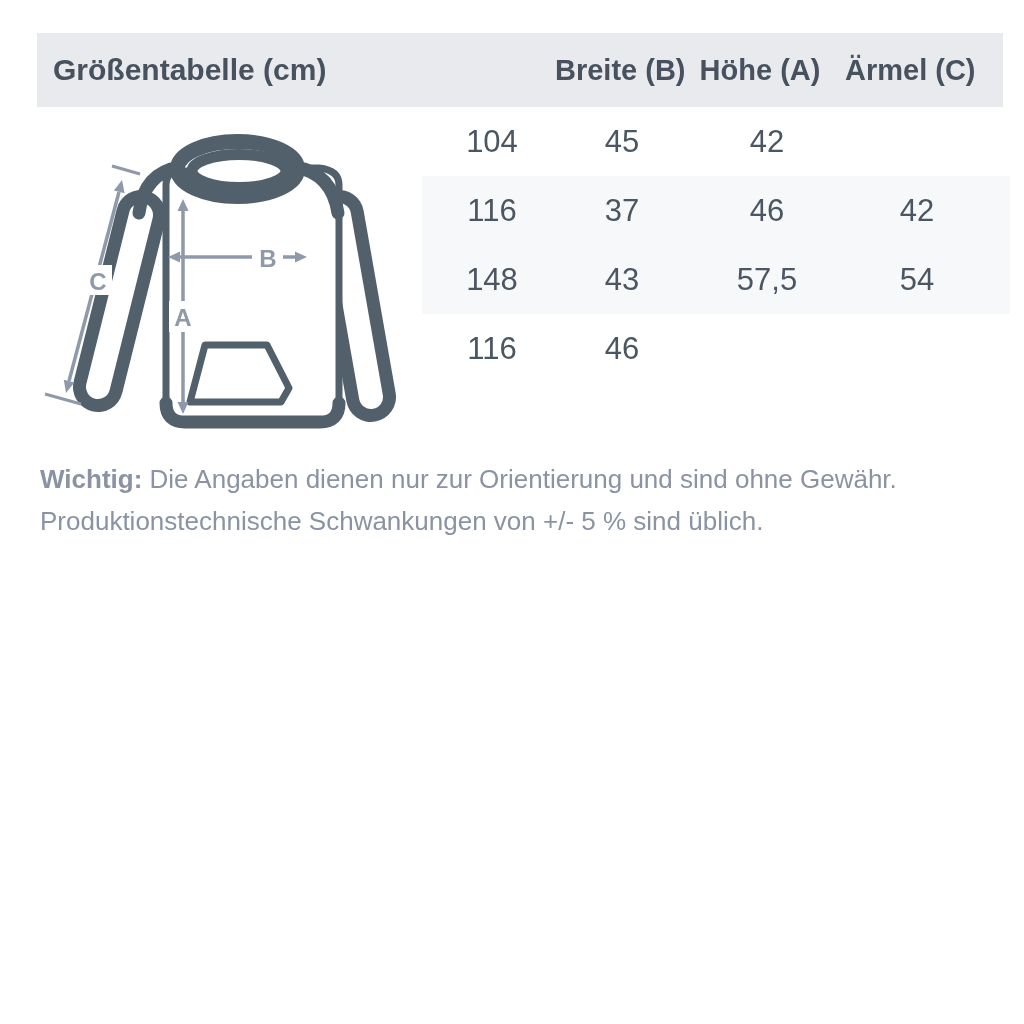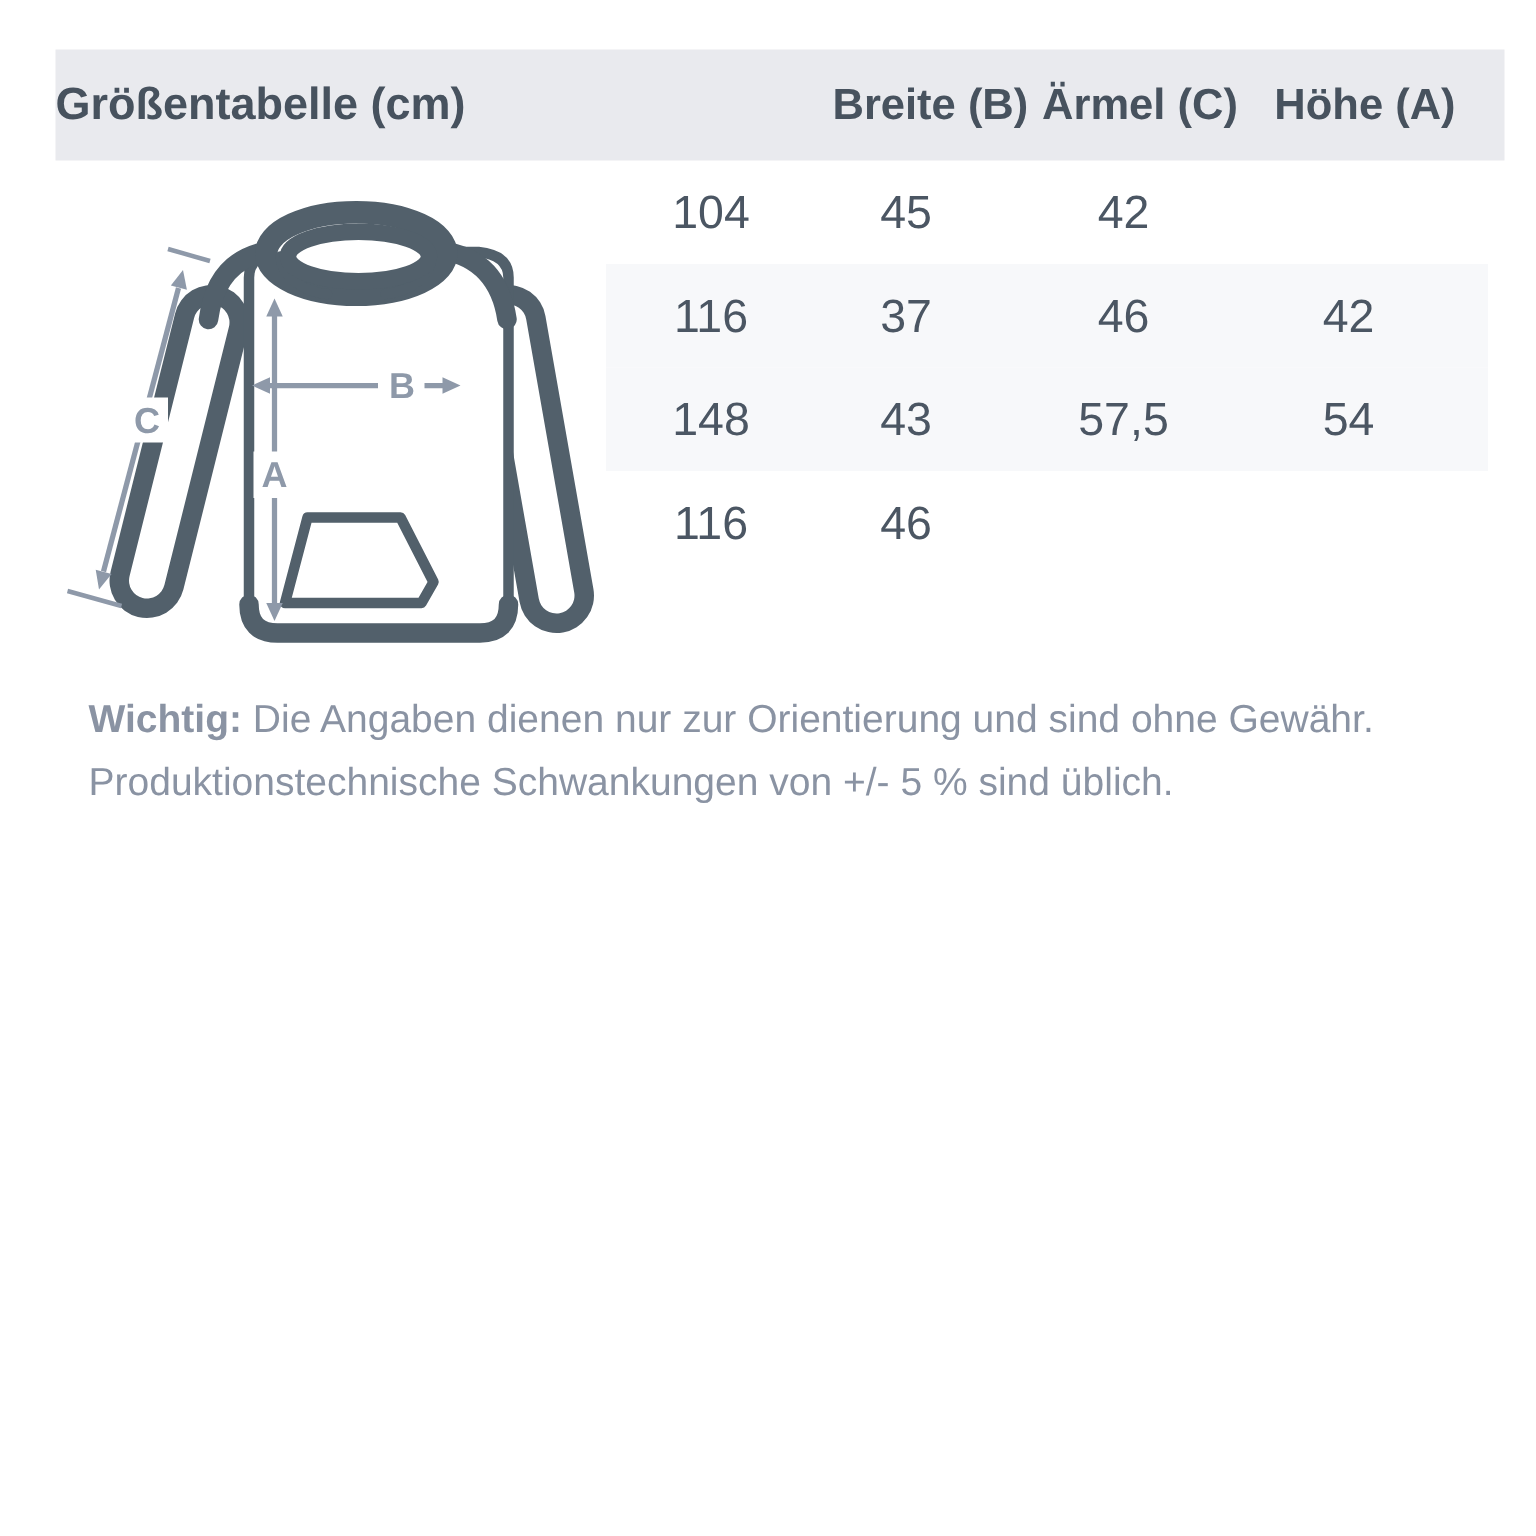--- a/index.html
+++ b/index.html
@@ -11,29 +11,29 @@
     --outline:#52606b;
     --arrow:#8e99a9;
   }
   *{margin:0;padding:0;box-sizing:border-box;}
   html,body{background:#fff;}
   body{font-family:"Liberation Sans",sans-serif;}
   .canvas{position:relative;width:1024px;height:1024px;background:#fff;overflow:hidden;}
 
   
   .band{position:absolute;left:37px;top:33px;width:966px;height:74px;background:var(--header-bg);display:flex;align-items:stretch;}
-  .band-title{flex:0 0 378px;display:flex;align-items:center;font-size:30px;font-weight:bold;color:var(--heading-text);white-space:nowrap;}
+  .band-title{flex:0 0 378px;display:flex;align-items:center;padding-left:16px;font-size:30px;font-weight:bold;color:var(--heading-text);white-space:nowrap;}
   .band-cols{display:grid;grid-template-columns:140px 120px 170px 130px 28px;width:588px;align-items:center;}
   .hcell{font-size:29px;font-weight:bold;color:var(--heading-text);text-align:center;white-space:nowrap;}
   .band-cols .hcell:nth-child(1){grid-column:2;}
   .band-cols .hcell:nth-child(2){grid-column:3;}
   .band-cols .hcell:nth-child(3){grid-column:4;}
 
   
-  .table-body{position:absolute;left:404px;top:107px;width:588px;}
+  .table-body{position:absolute;left:422px;top:107px;width:588px;}
   .row{display:grid;grid-template-columns:140px 120px 170px 130px 28px;height:69px;align-items:center;}
   .row.striped{background:var(--stripe-bg);}
   .cell{font-size:31px;color:var(--cell-text);text-align:center;white-space:nowrap;}
 
   
   .diagram{position:absolute;left:40px;top:125px;width:380px;height:320px;}
   .slv-dark{stroke:var(--outline);stroke-width:50;stroke-linecap:round;}
   .slv-white{stroke:#fff;stroke-width:24;stroke-linecap:round;}
   .torso{fill:#fff;stroke:var(--outline);stroke-width:7;}
   .hem,.shoulder{fill:none;stroke:var(--outline);stroke-width:13;stroke-linecap:round;}
@@ -41,34 +41,34 @@
   .crescent{fill:none;stroke:var(--outline);stroke-width:7;stroke-linecap:round;}
   .hood-inner{fill:#fff;stroke:var(--outline);stroke-width:11;}
   .pocket{fill:#fff;stroke:var(--outline);stroke-width:7;stroke-linejoin:round;}
   .dim-line{stroke:var(--arrow);stroke-width:3.5;}
   .tick{stroke:var(--arrow);stroke-width:3;}
   .dim-head{fill:var(--arrow);}
   .label-bg{fill:#fff;}
   .dim-label{fill:var(--arrow);font-weight:bold;font-size:24px;text-anchor:middle;dominant-baseline:central;font-family:"Liberation Sans",sans-serif;}
 
   
-  .note{position:absolute;left:59px;top:458px;width:930px;font-size:26px;line-height:42px;color:var(--note-text);}
+  .note{position:absolute;left:40px;top:458px;width:930px;font-size:26px;line-height:42px;color:var(--note-text);}
   .note b{font-weight:bold;color:var(--note-text);}
 </style>
 </head>
 <body>
 
 <div class="canvas">
 
   <div class="band">
     <div class="band-title">Größentabelle (cm)</div>
     <div class="band-cols">
       <div class="hcell">Breite (B)</div>
+      <div class="hcell">Höhe (A)</div>
       <div class="hcell">Ärmel (C)</div>
-      <div class="hcell">Höhe (A)</div>
     </div>
   </div>
 
   <div class="table-body">
     <div class="row">
       <div class="cell">104</div>
       <div class="cell">45</div>
       <div class="cell">42</div>
     </div>
 

